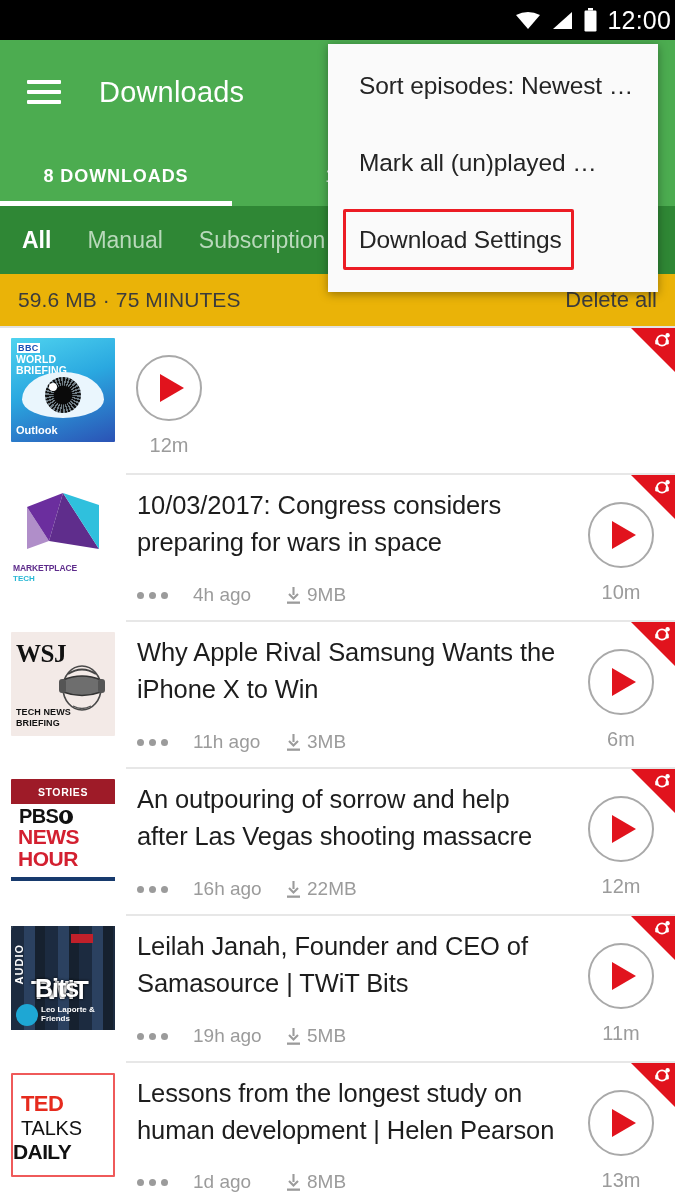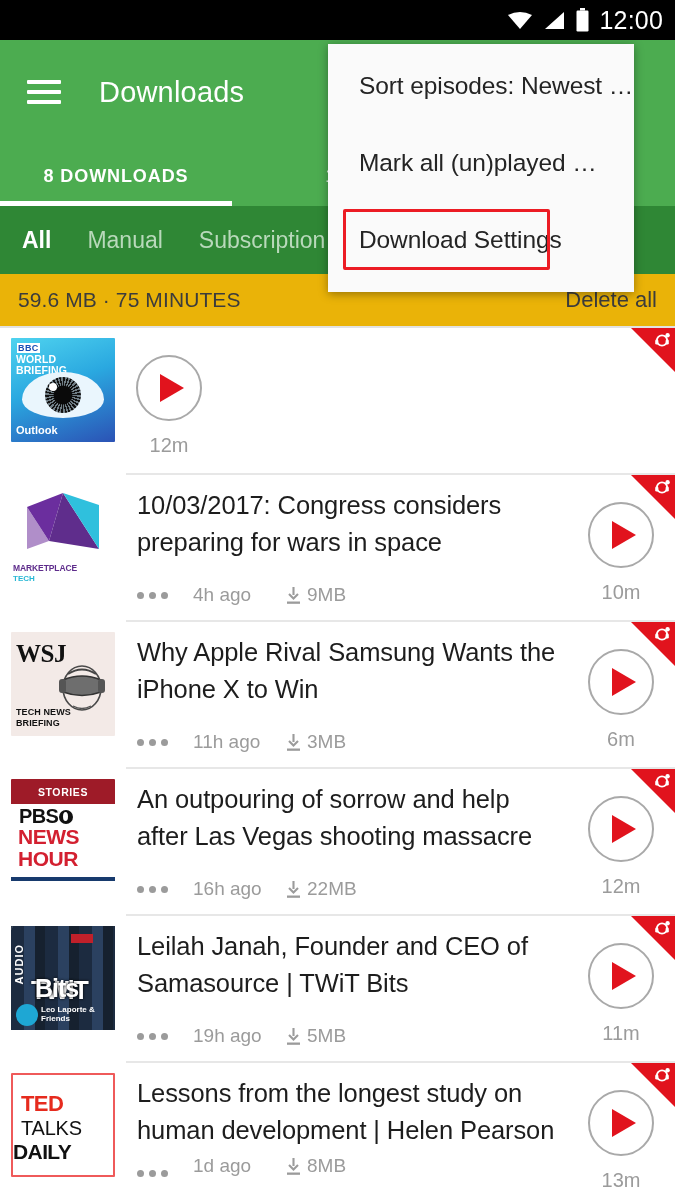--- a/index.html
+++ b/index.html
@@ -7,21 +7,21 @@
   body{
     font-family:"Liberation Sans", sans-serif;
     background:#ffffff;
     overflow:hidden;
     position:relative;
   }
 
   
   .statusbar{
     height:40px; background:#000; display:flex; align-items:center;
-    justify-content:flex-end; padding-right:12px; gap:9px;
+    justify-content:flex-end; padding-right:4px; gap:9px;
   }
   .sb-clock{ color:#fff; font-size:25px; font-weight:400; letter-spacing:.2px; line-height:1; }
   .ic-wifi{ width:26px; height:19px; position:relative; }
   .ic-wifi svg, .ic-sig svg, .ic-bat svg{ display:block; }
   .ic-sig{ width:24px; height:19px; }
   .ic-bat{ width:15px; height:24px; }
 
   
   .appbar{
     background:#4cac50; height:104px; position:relative;
@@ -82,21 +82,21 @@
     flex:1; padding-left:22px; padding-right:8px; position:relative; min-width:0;
   }
   .ep-title{
     font-size:25.5px; color:#1d1d1d; line-height:1.47; letter-spacing:-.1px;
     font-weight:400; padding-top:2px;
   }
   .meta{
     position:absolute; left:22px; bottom:14px; display:flex; align-items:center;
     gap:0; color:#9b9b9b; font-size:19px;
   }
-  .row.last .meta{ bottom:16px;align-items:flex-end; }
+  .row.last .meta{ bottom:0; }
   .dots{ display:flex; gap:5px; align-items:center; width:46px; }
   .dots i{ width:7px; height:7px; border-radius:50%; background:#9b9b9b; display:block; }
   .meta-age{ margin-left:10px; width:92px; }
   .dl-ic{ display:inline-block; width:17px; height:19px; margin-right:5px; vertical-align:-3px; }
   .meta-size{ display:flex; align-items:center; }
   .rightcol{
     width:108px; flex:0 0 108px; display:flex; flex-direction:column;
     align-items:center; justify-content:flex-start; padding-top:17px; position:relative;
   }
   .playbtn{
@@ -116,21 +116,21 @@
     position:absolute; top:0; right:0; width:0; height:0;
     border-top:44px solid #e1131d; border-left:44px solid transparent;
   }
   .ribbon .glyph{
     position:absolute; top:4px; right:4px; width:17px; height:17px;
   }
   .row-sep{ height:2px; background:#e7e7e7; margin-left:126px; }
 
   
   .popup{
-    position:absolute; top:44px; left:328px; width:306px; height:248px;
+    position:absolute; top:44px; left:328px; width:330px; height:248px;
     background:#fafafa; box-shadow:0 2px 9px rgba(0,0,0,.36);
     z-index:30; padding-top:3px;
   }
   .menuitem{
     height:77px; display:flex; align-items:center; padding-left:31px;
     font-size:24.5px; color:#242424; letter-spacing:-.1px;
   }
   .menuitem.highlight{ position:relative; }
   .hl-box{
     position:absolute; left:15px; right:84px; top:8px; bottom:8px;

